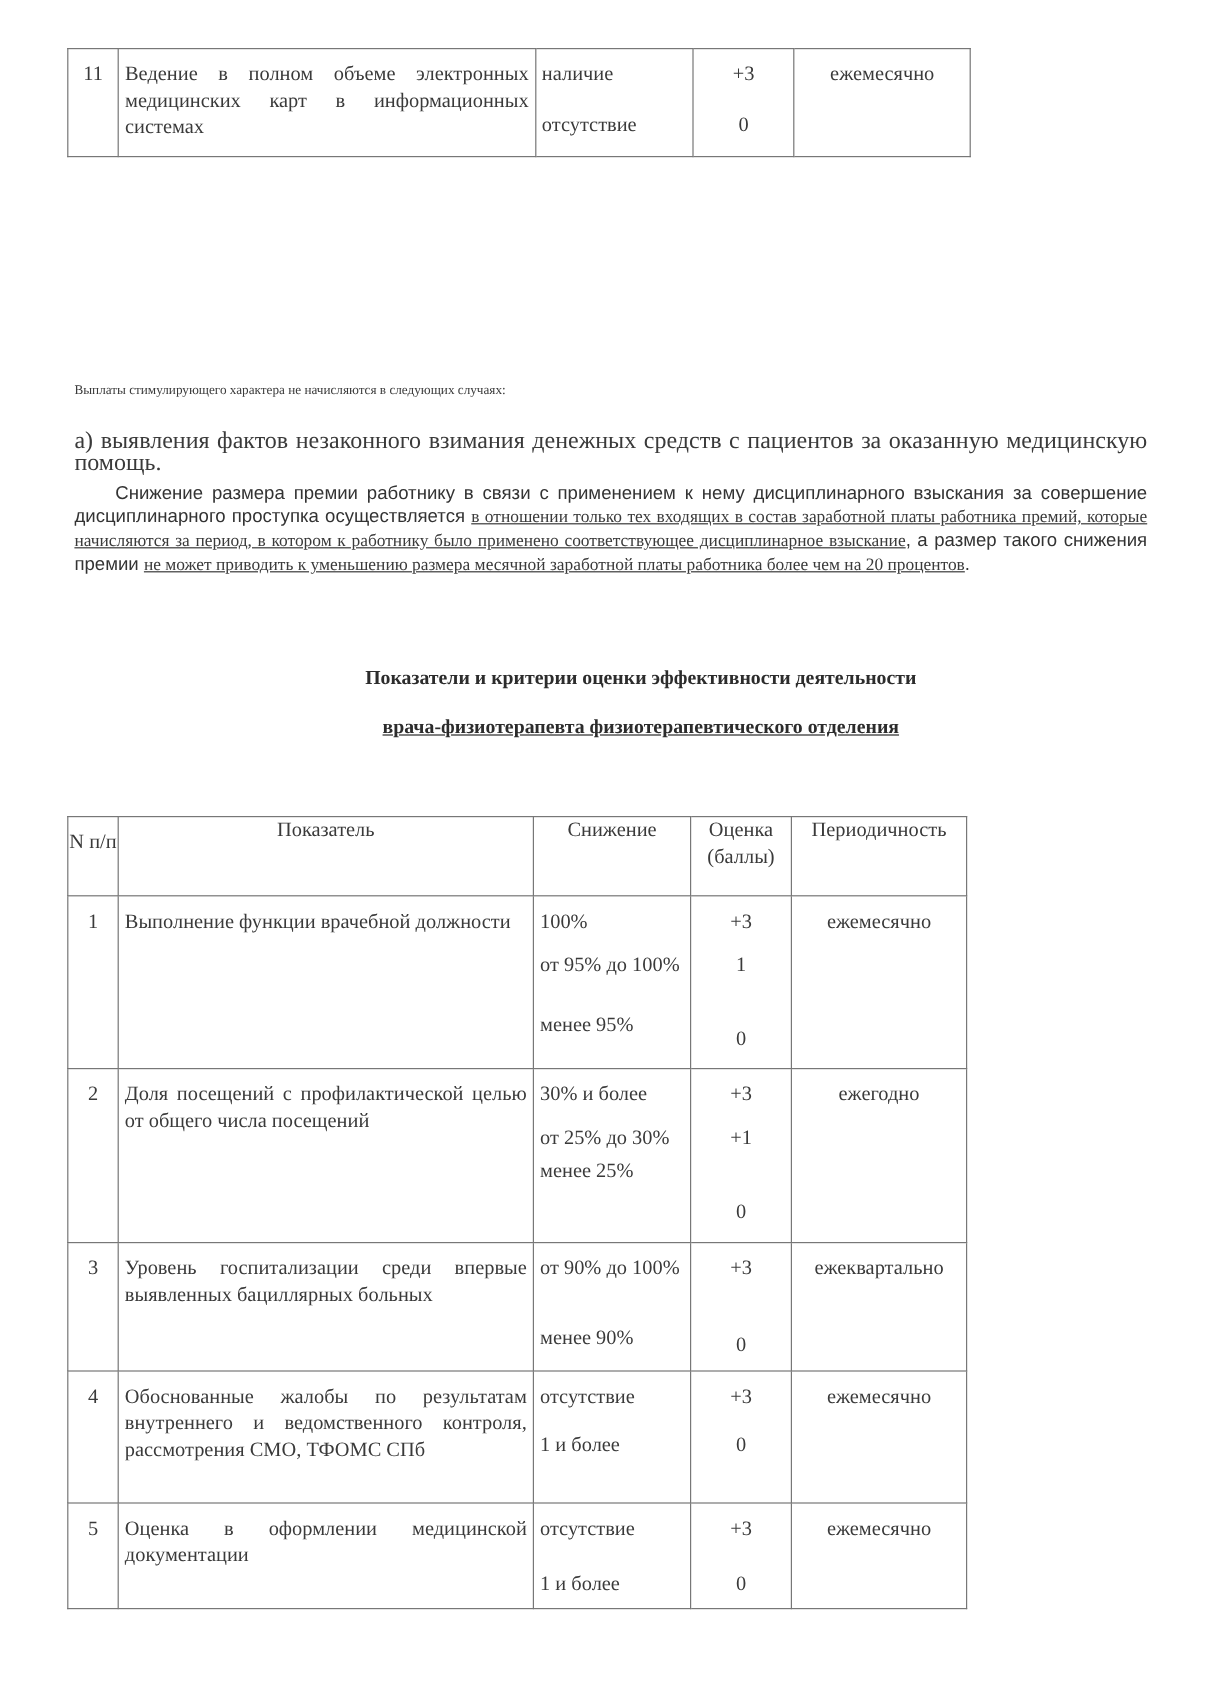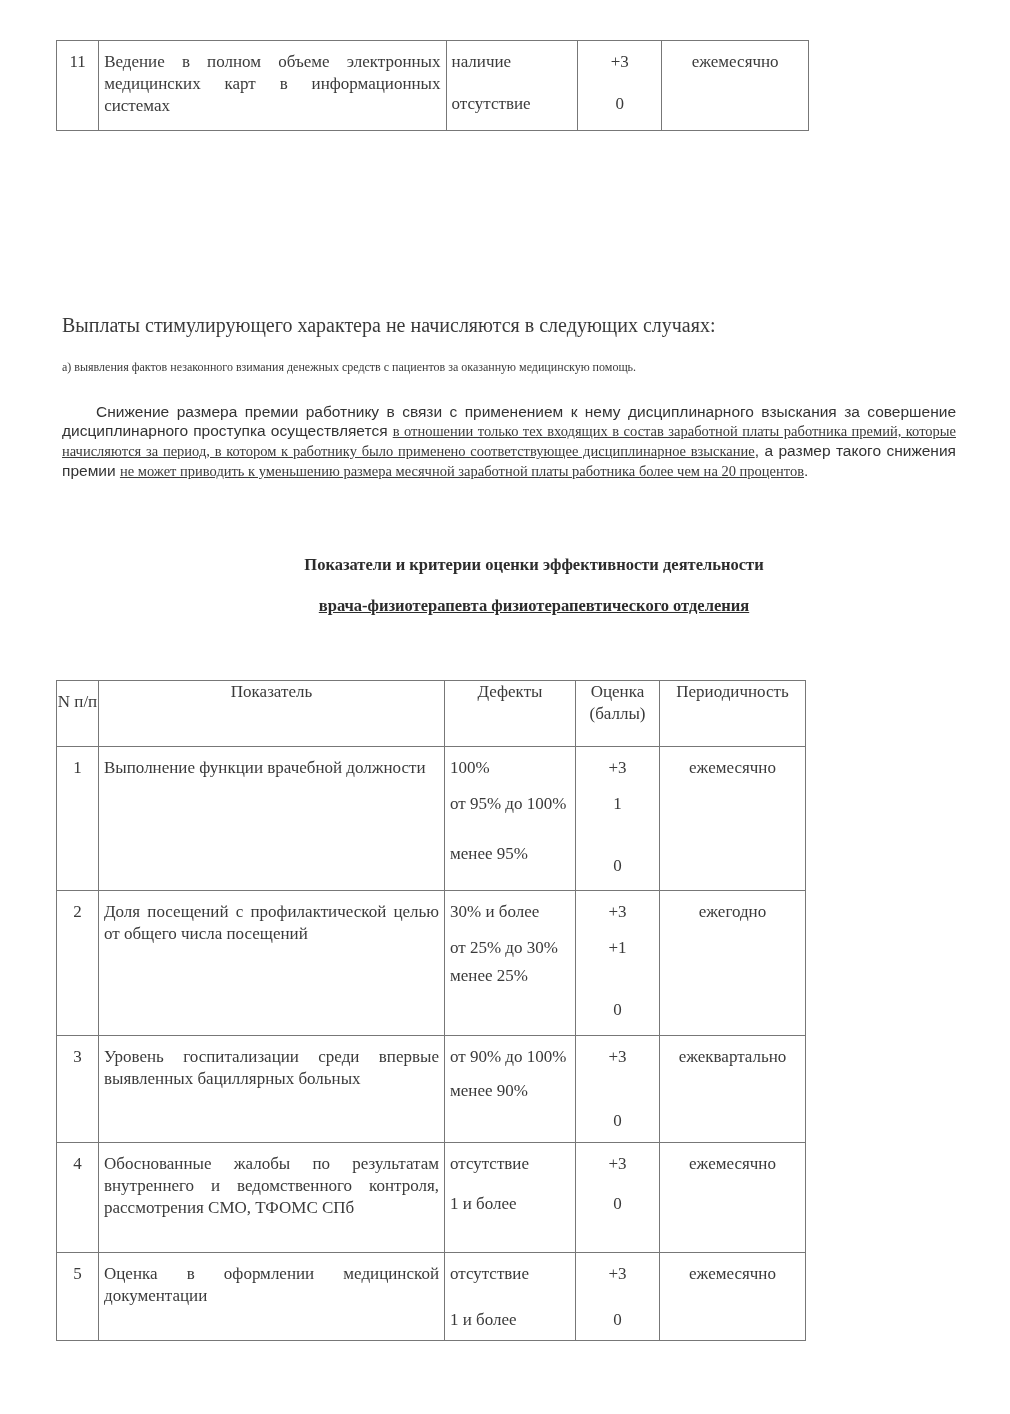--- a/index.html
+++ b/index.html
@@ -16,21 +16,21 @@
   .c-per { width: 146px; text-align: center; }
   .ind { padding: 10px 5px 8px 5px !important; text-align: justify; text-align-last: left; }
   .crit { padding: 10px 5px 8px 5px !important; }
   .score { padding: 10px 0 8px 0 !important; text-align: center; }
   .per { padding-top: 10px !important; }
   .sub { display: block; }
   #t1 { left: 56px; top: 40px; width: 753px; font-family: Liberation Serif, serif; }
   #t2 { left: 56px; top: 680px; width: 639px; }
   .hdr th { text-align: center; padding: 12px 2px 10px 2px; font-size: 17px; line-height: 22px; }
   .para { position: absolute; left: 62px; width: 894px; font-family: "Liberation Sans", sans-serif; font-size: 15.5px; line-height: 19px; color: #333; }
-  .ser { font-family: "Liberation Serif", serif; font-size: 12px; color: #3a3a3a; }
+  .ser { font-family: "Liberation Serif", serif; font-size: 20px; color: #3a3a3a; }
   .u { text-decoration: underline; }
   .heading { position: absolute; left: 0; width: 1068px; text-align: center; font-weight: bold; font-size: 16.5px; color: #2c2c2c; }
 </style>
 </head>
 <body>
 
 <table class="grid" id="t1">
   <colgroup>
       <col class="c-num">
       <col class="c-ind">
@@ -48,42 +48,42 @@
     </td>
     <td class="score">
       <span class="sub">+3</span>
       <span class="sub" style="margin-top:20px">0</span>
     </td>
     <td class="c-per per">ежемесячно</td>
   </tr>
 </tbody>
   </table>
 
-<div class="para ser" style="top:316px;font-size:20px">Выплаты стимулирующего характера не начисляются в следующих случаях:</div>
+<div class="para ser" style="top:316px;font-size:11px">Выплаты стимулирующего характера не начисляются в следующих случаях:</div>
 <div class="para ser" style="top:358px;text-align:justify">а) выявления фактов незаконного взимания денежных средств с пациентов за оказанную медицинскую помощь.</div>
 <div class="para" style="top:402px;text-align:justify;text-indent:34px">
   <span>Снижение размера премии работнику в связи с применением к нему дисциплинарного взыскания за совершение дисциплинарного проступка осуществляется </span><span class="ser u" style="font-size:14.5px">в отношении только тех входящих в состав заработной платы работника премий, которые начисляются за период, в котором к работнику было применено соответствующее дисциплинарное взыскание</span><span>, а размер такого снижения премии </span><span class="ser u" style="font-size:14.5px">не может приводить к уменьшению размера месячной заработной платы работника более чем на 20 процентов</span><span>.</span>
 </div>
 
 <div class="heading" style="top:555px">Показатели и критерии оценки эффективности деятельности</div>
 <div class="heading u" style="top:596px">врача-физиотерапевта   физиотерапевтического отделения</div>
 
 <table class="grid" id="t2">
   <colgroup>
       <col class="c-num">
       <col class="c-ind">
       <col class="c-crit">
       <col class="c-score">
       <col class="c-per">
     </colgroup>
   <tbody>
       <tr class="hdr" style="height:66px">
     <th style="padding-top:10px">N п/п</th>
     <th>Показатель</th>
-    <th>Дефекты</th>
+    <th>Снижение</th>
     <th>Оценка (баллы)</th>
     <th>Периодичность</th>
   </tr>
 
   <tr style="height:144px">
     <td class="c-num">1</td>
     <td class="ind">Выполнение функции врачебной должности</td>
     <td class="crit">
       <span class="sub">100%</span>
       <span class="sub" style="margin-top:14px">от 95% до 100%</span>
@@ -111,21 +111,21 @@
       <span class="sub" style="margin-top:40px">0</span>
     </td>
     <td class="c-per per">ежегодно</td>
   </tr>
 
   <tr style="height:107px">
     <td class="c-num">3</td>
     <td class="ind">Уровень госпитализации среди впервые выявленных бациллярных больных</td>
     <td class="crit">
       <span class="sub">от 90% до 100%</span>
-      <span class="sub" style="margin-top:12px">менее 90%</span>
+      <span class="sub" style="margin-top:36px">менее 90%</span>
     </td>
     <td class="score">
       <span class="sub">+3</span>
       <span class="sub" style="margin-top:42px">0</span>
     </td>
     <td class="c-per per">ежеквартально</td>
   </tr>
 
   <tr style="height:110px">
     <td class="c-num">4</td>

